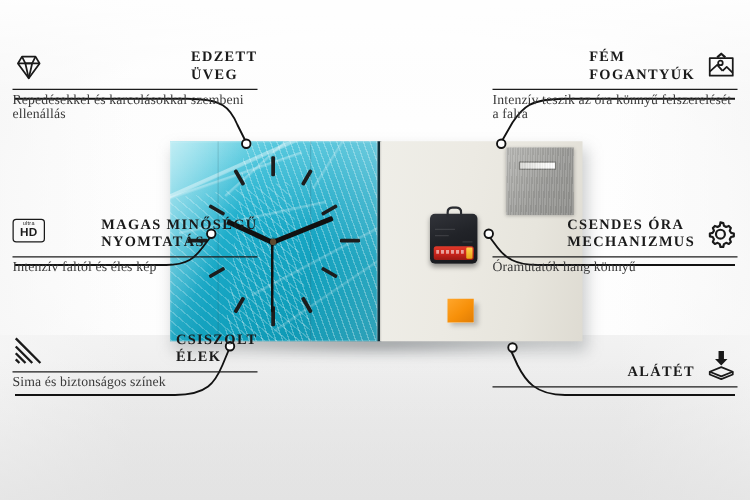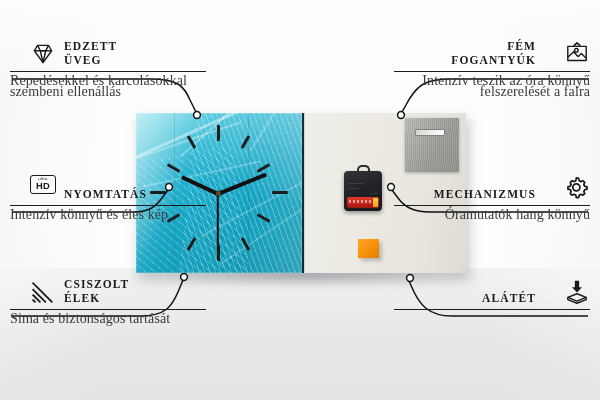--- a/index.html
+++ b/index.html
@@ -141,38 +141,38 @@
   }
   .product-shadow {
     position:absolute; left:126px; top:268px; width:356px; height:22px;
     background:radial-gradient(50% 60% at 50% 30%, rgba(90,95,100,0.38) 0%, rgba(120,125,130,0.12) 55%, rgba(255,255,255,0) 80%);
     filter:blur(4px);
   }
 
   
   .feature { position:absolute; width:196px; }
   .feature.left  { left:10px;  text-align:left; }
-  .feature.right { right:10px; text-align:right; }
+  .feature.right { right:10px; }
 
   .f-head { display:flex; align-items:center; gap:8px; }
-  .feature.left  .f-head { justify-content:flex-start; }
+  .feature.left  .f-head { justify-content:space-between; }
   .feature.right .f-head { justify-content:flex-end; flex-direction:row; }
 
   .f-title {
     font-family:"Liberation Serif", serif;
     font-size:11.5px; font-weight:700; letter-spacing:1.1px;
     color:#1a1a1a; line-height:13.5px; text-transform:uppercase;
   }
   .f-rule { height:1px; background:#1d1d1d; margin-top:4px; }
   .f-desc {
     font-family:"Liberation Serif", serif;
-    font-size:14px; color:#3a3a3a; line-height:11px; margin-top:3px;
+    font-size:11px; color:#3a3a3a; line-height:11px; margin-top:3px;
     letter-spacing:.1px;
   }
-  .f-icon { width:26px; height:26px; flex:0 0 26px;margin-left:20px; }
+  .f-icon { width:26px; height:26px; flex:0 0 26px; }
   .f-icon svg { display:block; width:26px; height:26px; }
 
   .hdbadge {
     width:26px; height:19px; border:1.6px solid #1a1a1a; border-radius:3px;
     display:flex; flex-direction:column; align-items:center; justify-content:center;
     font-family:"Liberation Sans", sans-serif; color:#1a1a1a;
   }
   .hdbadge .u { font-size:4.4px; line-height:4.4px; letter-spacing:.2px; }
   .hdbadge .h { font-size:9.4px; line-height:9.6px; font-weight:700; letter-spacing:.2px; }
 
@@ -289,43 +289,43 @@
 
   <div class="feature left" style="top:174px;">
     <div class="f-head">
       <span class="f-icon">
         <span class="hdbadge">
           <span class="u">ultra</span>
           <span class="h">HD</span>
         </span>
       </span>
       <span class="f-title">
-        <br><span>NYOMTATÁS</span>
-      </span>
-    </div>
-    <div class="f-rule"></div>
-    <div class="f-desc">Intenzív könnyű és éles kép</div>
-  </div>
-
-  <div class="feature left" style="top:278px;">
+        <span>MAGAS MINŐSÉGŰ</span><br><span>NYOMTATÁS</span>
+      </span>
+    </div>
+    <div class="f-rule"></div>
+    <div class="f-desc">Intenzív faltól és éles kép</div>
+  </div>
+
+  <div class="feature left" style="top:266px;">
     <div class="f-head">
       <span class="f-icon">
         <svg viewBox="0 0 24 24" fill="none" stroke="#1a1a1a" stroke-width="1.7" stroke-linecap="square">
           <path d="M3 4 L20 21"></path>
             <path d="M3 10 L14 21"></path>
             <path d="M3 15 L9 21"></path>
             <path d="M3 19.5 L4.5 21"></path>
         </svg>
       </span>
       <span class="f-title">
         <span>CSISZOLT</span><br><span>ÉLEK</span>
       </span>
     </div>
     <div class="f-rule"></div>
-    <div class="f-desc">Sima és biztonságos tartását</div>
+    <div class="f-desc">Sima és biztonságos színek</div>
   </div>
 
   <div class="feature right" style="top:40px;">
     <div class="f-head">
       <span class="f-title">
         <span>FÉM</span><br><span>FOGANTYÚK</span>
       </span>
       <span class="f-icon">
         <svg viewBox="0 0 24 24" fill="none" stroke="#1a1a1a" stroke-width="1.3" stroke-linejoin="round">
           <path d="M9 4.5 L12 1.8 L15 4.5" stroke-width="1.6"></path>
@@ -336,21 +336,21 @@
         </svg>
       </span>
     </div>
     <div class="f-rule"></div>
     <div class="f-desc">Intenzív teszik az óra könnyű felszerelését a falra</div>
   </div>
 
   <div class="feature right" style="top:174px;">
     <div class="f-head">
       <span class="f-title">
-        <br><span>MECHANIZMUS</span>
+        <span>CSENDES ÓRA</span><br><span>MECHANIZMUS</span>
       </span>
       <span class="f-icon">
         <svg viewBox="0 0 24 24" fill="none" stroke="#1a1a1a" stroke-width="1.6" stroke-linejoin="round">
           <path d="M12 3.2 l2.1 .5 .5 2.1 1.6 .9 2-.8 1.5 1.5 -.8 2 .9 1.6 2.1 .5 0 2.1 -2.1 .5 -.9 1.6 .8 2 -1.5 1.5 -2-.8 -1.6 .9 -.5 2.1 -2.1 0 -.5-2.1 -1.6-.9 -2 .8 -1.5-1.5 .8-2 -.9-1.6 -2.1-.5 0-2.1 2.1-.5 .9-1.6 -.8-2 1.5-1.5 2 .8 1.6-.9 .5-2.1 z" transform="translate(-0.6,-0.6)"></path>
           <circle cx="11.4" cy="11.4" r="3.3"></circle>
         </svg>
       </span>
     </div>
     <div class="f-rule"></div>
     <div class="f-desc">Óramutatók hang könnyű</div>

